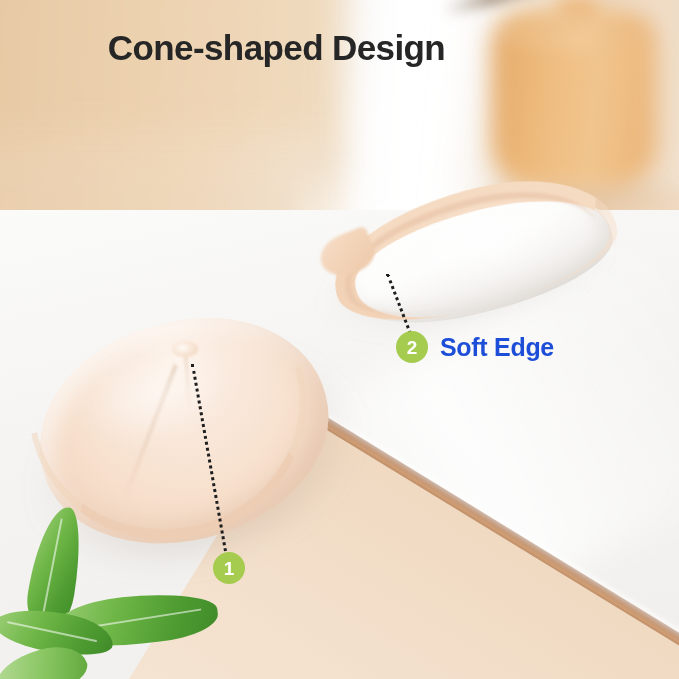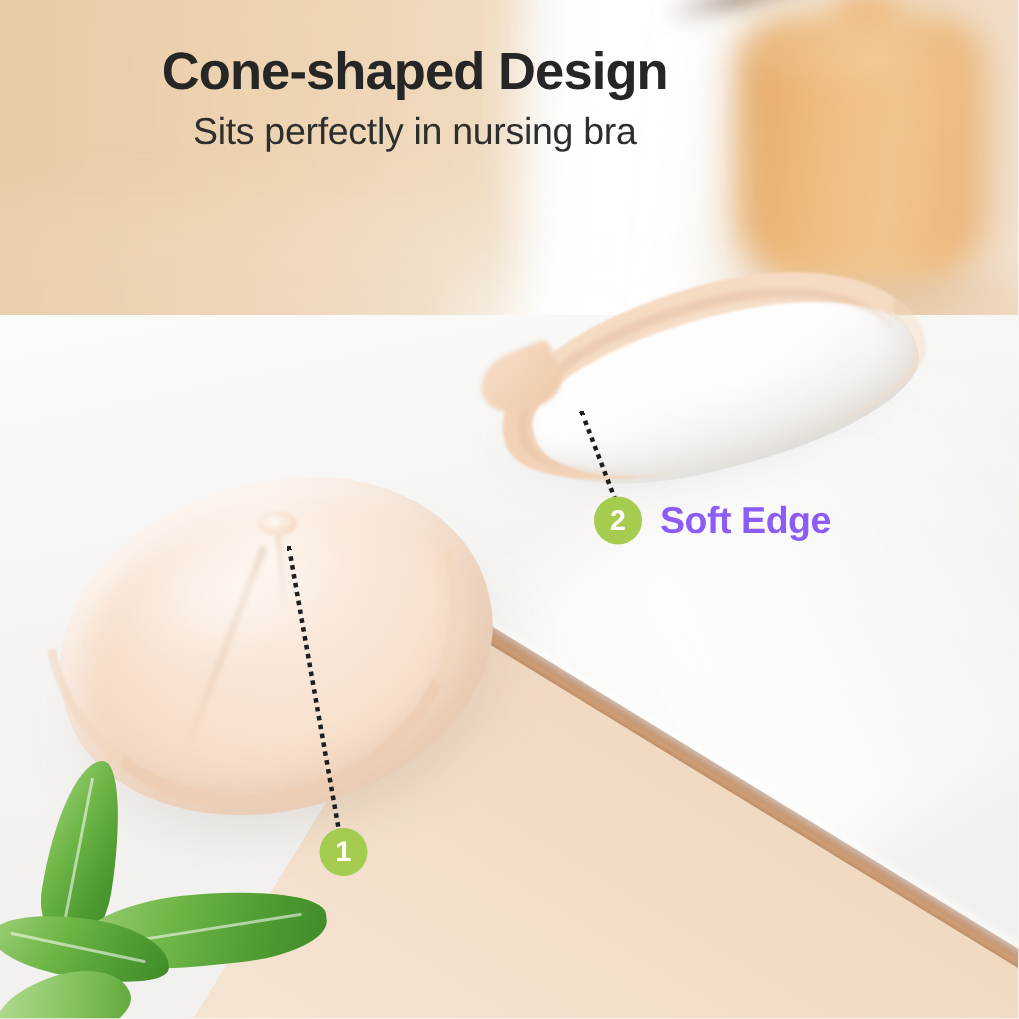--- a/index.html
+++ b/index.html
@@ -470,21 +470,21 @@
     display: flex;
     align-items: center;
     justify-content: center;
     line-height: 1;
     flex: 0 0 auto;
     font-family: "Liberation Sans", sans-serif;
   }
   .callout-label {
     font-size: 25px;
     font-weight: bold;
-    color: #8b5cf6;
+    color: #1d4ed8;
     letter-spacing: -0.3px;
     white-space: nowrap;
     font-family: "Liberation Sans", sans-serif;
   }
 
   
   .headings {
     position: absolute;
     left: 0;
     top: 28px;
@@ -568,16 +568,15 @@
   <div class="callout callout-1">
     <span class="badge">1</span>
   </div>
   <div class="callout callout-2">
     <span class="badge">2</span>
     <span class="callout-label">Soft Edge</span>
   </div>
 
   <div class="headings">
     <h1 class="title">Cone-shaped Design</h1>
-    <p class="subtitle">Sits perfectly in nursing bra</p>
   </div>
 
 </div>
 
 </body></html>

